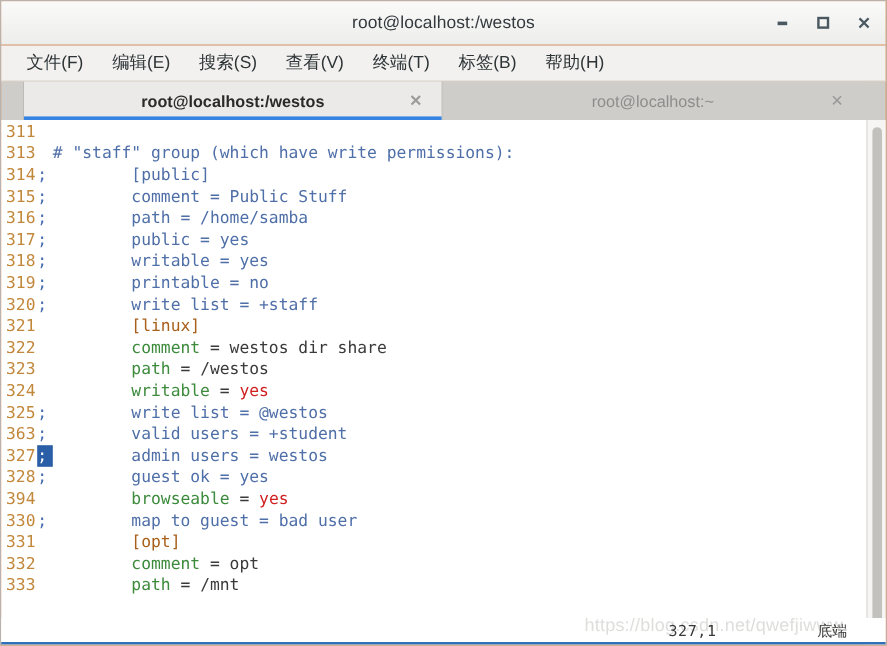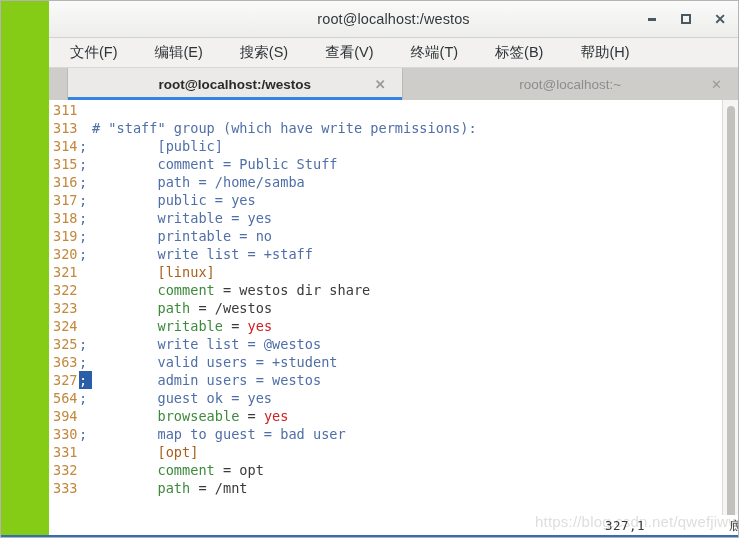--- a/index.html
+++ b/index.html
@@ -4,24 +4,24 @@
 <style>
   html,body{margin:0;padding:0;}
   body{
     width:739px;height:538px;overflow:hidden;
     background:#ffffff;
     font-family:"Liberation Sans", sans-serif;
     -webkit-font-smoothing:antialiased;
   }
   .window{
     position:relative;width:739px;height:538px;
-    background:#84cc16;
+    background:#f97316;
     border:1px solid #b6b4b2;
     box-sizing:border-box;
-    display:flex;flex-direction:column;padding-left:48px;
+    display:flex;flex-direction:column;
   }
 
   
   .titlebar{
     position:relative;height:36px;flex:0 0 36px;
     background:linear-gradient(to bottom,#fafafa 0%,#ededeb 100%);
     border-bottom:1px solid #d4d2d0;
     display:flex;align-items:center;justify-content:center;
   }
   .title-text{
@@ -41,21 +41,20 @@
   .wb-close{font-weight:bold;font-size:14px;}
 
   
   .menubar{
     height:30px;flex:0 0 30px;
     background:#f2f1f0;
     border-bottom:1px solid #d9d7d5;
     display:flex;align-items:center;
     padding-left:12px;
     box-sizing:border-box;
-    gap:13px;
   }
   .menu-item{
     font-size:14.5px;color:#2e3436;
     padding:3px 9px;margin-right:6px;
     cursor:default;white-space:nowrap;
   }
 
   
   .tabbar{
     height:32px;flex:0 0 32px;
@@ -217,21 +216,21 @@
         <div class="row"><span class="lnum">318</span><span class="mark">;</span><span class="code"><span class="c-comment">        writable = yes</span></span></div>
         <div class="row"><span class="lnum">319</span><span class="mark">;</span><span class="code"><span class="c-comment">        printable = no</span></span></div>
         <div class="row"><span class="lnum">320</span><span class="mark">;</span><span class="code"><span class="c-comment">        write list = +staff</span></span></div>
         <div class="row"><span class="lnum">321</span><span class="mark"> </span><span class="code"><span class="c-section">        [linux]</span></span></div>
         <div class="row"><span class="lnum">322</span><span class="mark"> </span><span class="code"><span class="c-key">        comment</span><span class="c-plain"> = westos dir share</span></span></div>
         <div class="row"><span class="lnum">323</span><span class="mark"> </span><span class="code"><span class="c-key">        path</span><span class="c-plain"> = /westos</span></span></div>
         <div class="row"><span class="lnum">324</span><span class="mark"> </span><span class="code"><span class="c-key">        writable</span><span class="c-plain"> = </span><span class="c-val-red">yes</span></span></div>
         <div class="row"><span class="lnum">325</span><span class="mark">;</span><span class="code"><span class="c-comment">        write list = @westos</span></span></div>
         <div class="row"><span class="lnum">363</span><span class="mark">;</span><span class="code"><span class="c-comment">        valid users = +student</span></span></div>
         <div class="row"><span class="lnum">327</span><span class="mark cursor">;</span><span class="code"><span class="c-comment">        admin users = westos</span></span></div>
-        <div class="row"><span class="lnum">564</span><span class="mark">;</span><span class="code"><span class="c-comment">        guest ok = yes</span></span></div>
+        <div class="row"><span class="lnum">328</span><span class="mark">;</span><span class="code"><span class="c-comment">        guest ok = yes</span></span></div>
         <div class="row"><span class="lnum">394</span><span class="mark"> </span><span class="code"><span class="c-key">        browseable</span><span class="c-plain"> = </span><span class="c-val-red">yes</span></span></div>
         <div class="row"><span class="lnum">330</span><span class="mark">;</span><span class="code"><span class="c-comment">        map to guest = bad user</span></span></div>
         <div class="row"><span class="lnum">331</span><span class="mark"> </span><span class="code"><span class="c-section">        [opt]</span></span></div>
         <div class="row"><span class="lnum">332</span><span class="mark"> </span><span class="code"><span class="c-key">        comment</span><span class="c-plain"> = opt</span></span></div>
         <div class="row"><span class="lnum">333</span><span class="mark"> </span><span class="code"><span class="c-key">        path</span><span class="c-plain"> = /mnt</span></span></div>
       </div>
     <div class="scrollbar">
       <div class="scroll-thumb"></div>
     </div>
 

